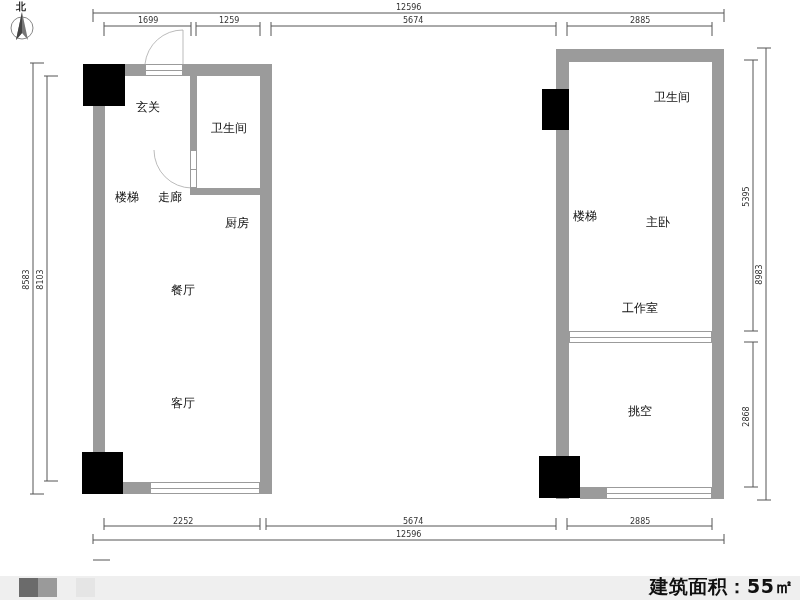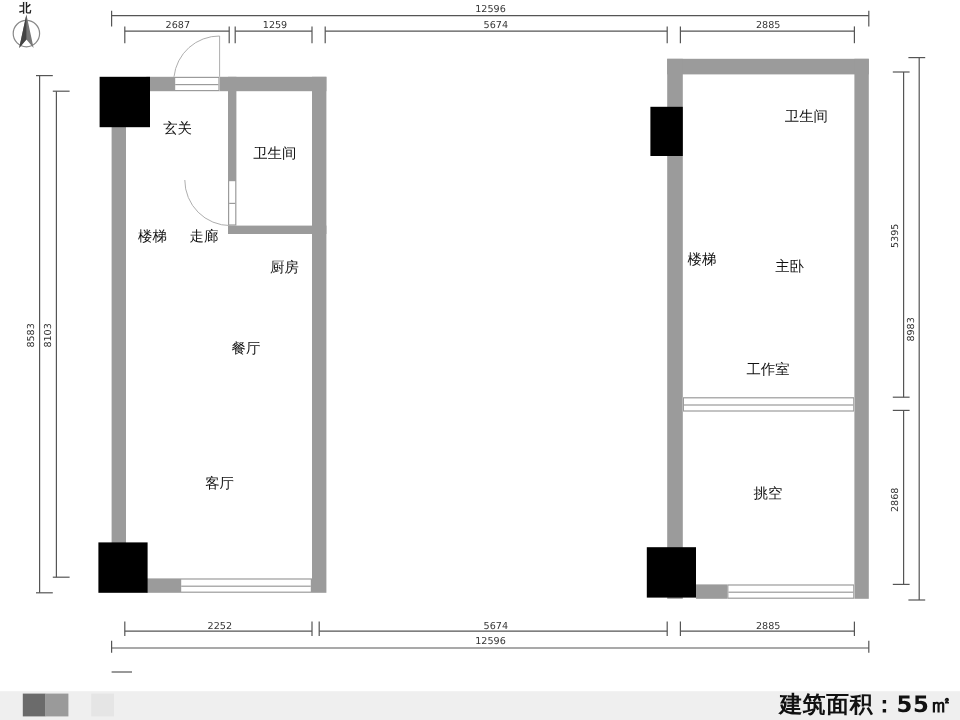--- a/index.html
+++ b/index.html
@@ -82,21 +82,21 @@
   <g stroke="#aaa" stroke-width="0.8" fill="none">
     <path d="M 183 30 A 38 38 0 0 0 145 64"></path>
     <line x1="183" y1="30" x2="183" y2="64"></line>
     <path d="M 154 150 A 38 38 0 0 0 192 188"></path>
   </g>
 </svg>
 
 <div class="dim-text" style="left:16px;top:0px;font-size:10px;font-weight:bold;color:#222;">北</div>
 
 <div class="dim-text" style="left:396px;top:3px;">12596</div>
-<div class="dim-text" style="left:138px;top:16px;">2687</div>
+<div class="dim-text" style="left:138px;top:16px;">1699</div>
 <div class="dim-text" style="left:219px;top:16px;">1259</div>
 <div class="dim-text" style="left:403px;top:16px;">5674</div>
 <div class="dim-text" style="left:630px;top:16px;">2885</div>
 
 <div class="dim-text" style="left:173px;top:517px;">2252</div>
 <div class="dim-text" style="left:403px;top:517px;">5674</div>
 <div class="dim-text" style="left:630px;top:517px;">2885</div>
 <div class="dim-text" style="left:396px;top:530px;">12596</div>
 
 <div class="dim-text vtext" style="left:16px;top:275px;">8583</div>
@@ -117,21 +117,21 @@
   <div class="wall" style="left:122px;top:482px;width:28px;height:12px;"></div>
   <div class="window" style="left:150px;top:482px;width:110px;height:12px;"></div>
   <div class="col" style="left:83px;top:64px;width:42px;height:42px;"></div>
   <div class="col" style="left:82px;top:452px;width:41px;height:42px;"></div>
 
   <div class="room-label" style="left:136px;top:99px;">玄关</div>
   <div class="room-label" style="left:211px;top:120px;">卫生间</div>
   <div class="room-label" style="left:115px;top:189px;">楼梯</div>
   <div class="room-label" style="left:158px;top:189px;">走廊</div>
   <div class="room-label" style="left:225px;top:215px;">厨房</div>
-  <div class="room-label" style="left:171px;top:282px;margin-left:22px;">餐厅</div>
+  <div class="room-label" style="left:171px;top:282px;">餐厅</div>
   <div class="room-label" style="left:171px;top:395px;">客厅</div>
 </div>
 
 <div>
   <div class="wall" style="left:556px;top:49px;width:168px;height:13px;"></div>
   <div class="wall" style="left:556px;top:49px;width:13px;height:450px;"></div>
   <div class="wall" style="left:712px;top:49px;width:12px;height:450px;"></div>
   <div class="window" style="left:569px;top:331px;width:143px;height:12px;"></div>
   <div class="wall" style="left:580px;top:487px;width:26px;height:12px;"></div>
   <div class="window" style="left:606px;top:487px;width:106px;height:12px;"></div>

